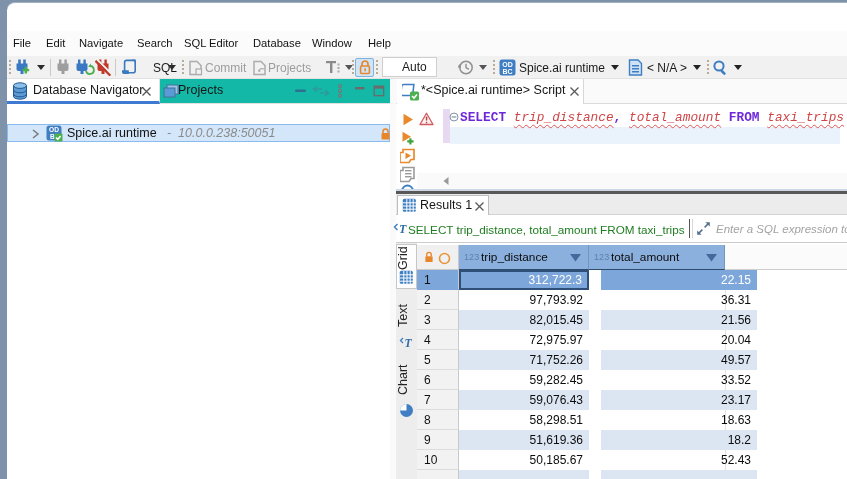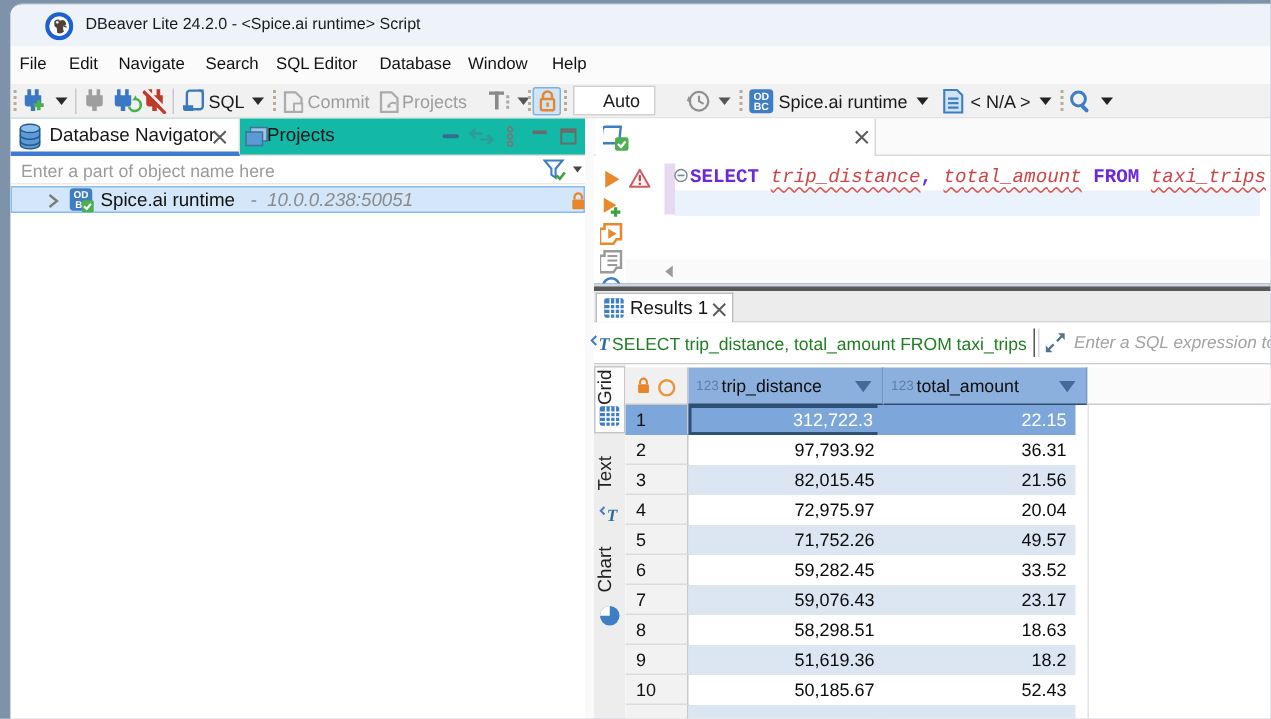--- a/index.html
+++ b/index.html
@@ -77,35 +77,26 @@
 #grid { position:absolute; left:410px; top:240px; width:437px; height:239px; background:#fff; }
 .hdr { height:25px; background:#8cb0de; border-bottom:1px solid #2e4d6e; border-right:1px solid #7396bf; }
 .n123 { position:absolute; left:5px; top:7px; font-size:9px; color:#5d80a8; letter-spacing:0.1px; }
 .hn { position:absolute; left:22px; top:5px; font-size:11.8px; color:#0c0c0c; }
 .rh { position:absolute; left:0; width:42px; height:20px; background:#f2f2f2;
   border-right:1px solid #c9c9c9; border-bottom:1px solid #dcdcdc; font-size:12px; color:#111;
   padding:3px 0 0 7px; }
 .dc { position:absolute; height:20px; font-size:12px; color:#0c0c0c; text-align:right;
   padding:3px 6px 0 0; }
 .c1 { left:42px; width:130px; }
-.c2 { left:168px; width:132px; }
+.c2 { left:184px; width:156px; }
 .stripe { background:#dce6f3; }
 </style>
 </head>
 <body>
 <div id="win">
-  <div id="titlebar">
-    <svg class="abs" style="left:23px;top:5px" width="19" height="19" viewBox="0 0 19 19">
-      <circle cx="9.5" cy="9.5" r="8" fill="#fff" stroke="#1d60d1" stroke-width="2.7"></circle>
-      <path d="M6.2 6.2 Q7.5 4.6 9 5 L10 5.8 Q12.5 4.5 13.8 6.8 Q14.6 8.2 13.6 9 L12.2 9.3 Q11.8 11.5 12.6 13.2 Q10.5 14.8 8.2 14 L7.8 10.5 Q6 9.8 6.2 8 Z" fill="#4f4239"></path>
-      <circle cx="8.2" cy="6.9" r="0.9" fill="#efefef"></circle>
-      <path d="M12.5 9.5 l2 0.6" stroke="#4f4239" stroke-width="0.8"></path>
-    </svg>
-    <div class="txt">DBeaver Lite 24.2.0 - &lt;Spice.ai runtime&gt; Script</div>
-  </div>
   <div id="menubar">
     <span style="left:6px">File</span>
     <span style="left:39px">Edit</span>
     <span style="left:72px">Navigate</span>
     <span style="left:130px">Search</span>
     <span style="left:177px">SQL Editor</span>
     <span style="left:246px">Database</span>
     <span style="left:305px">Window</span>
     <span style="left:361px">Help</span>
   </div>
@@ -142,21 +133,21 @@
       <rect x="-2" y="6" width="21" height="2" fill="#f1f1f1" transform="rotate(45 8 8.5)"></rect>
       <rect x="-2" y="8" width="21" height="2.2" fill="#c0392b" transform="rotate(45 8 8.5)"></rect>
     </svg>
     <div class="sep" style="left:108px"></div>
 
     <svg style="left:114px;top:3px" width="16" height="17" viewBox="0 0 16 17">
       <rect x="3.6" y="1.4" width="10.6" height="12.4" rx="2" fill="none" stroke="#3879bf" stroke-width="1.6"></rect>
       <path d="M10.8 0.6 h4 v4 q-0.2 -3 -4 -4 Z" fill="#3879bf"></path>
       <path d="M1 11.2 h6.8 v3.8 h-5 q-1.8 0 -1.8 -1.9 Z" fill="#3879bf"></path>
     </svg>
-    <div class="tbtxt" style="left:132px">SQL</div>
+    <div class="tbtxt" style="left:146px">SQL</div>
     <div class="dd" style="left:161px"></div>
     <div class="grip" style="left:175px"></div>
 
     <svg style="left:181px;top:4px" width="15" height="16" viewBox="0 0 15 16">
       <path d="M2 1.5 h7 l4 4 v9 h-11 Z" fill="none" stroke="#ababab" stroke-width="1.5"></path>
       <rect x="8" y="9" width="5.5" height="5.5" fill="#f1f1f1" stroke="#ababab" stroke-width="1.2"></rect>
     </svg>
     <div class="tbtxt tbgray" style="left:198px">Commit</div>
 
     <svg style="left:245px;top:4px" width="15" height="16" viewBox="0 0 15 16">
@@ -254,28 +245,20 @@
         <circle cx="3" cy="11.8" r="1.6" fill="none" stroke="#777" stroke-width="1.1"></circle>
       </svg>
       <svg class="abs" style="left:347px;top:7px" width="12" height="10" viewBox="0 0 12 10">
         <rect x="1" y="1" width="9.5" height="2.4" fill="#6b6b6b"></rect>
       </svg>
       <svg class="abs" style="left:366px;top:6px" width="12" height="12" viewBox="0 0 12 12">
         <rect x="1.2" y="1.2" width="9.5" height="9.5" fill="none" stroke="#6b6b6b" stroke-width="1.3"></rect>
         <rect x="1.2" y="1.2" width="9.5" height="2.4" fill="#6b6b6b"></rect>
       </svg>
     </div>
-    <div id="lsearch">
-      <div class="ph">Enter a part of object name here</div>
-      <svg class="abs" style="left:355px;top:2px" width="17" height="15" viewBox="0 0 17 15">
-        <path d="M1 1 h12 l-4.6 5.5 v6 l-2.8 -2 v-4 Z" fill="none" stroke="#3f7ec2" stroke-width="1.4"></path>
-        <path d="M9 11 l2.2 2.2 3.4 -4.2" fill="none" stroke="#3da43d" stroke-width="1.8"></path>
-      </svg>
-      <div class="dd" style="left:375px;top:7px;border-top-color:#444;border-left-width:3.5px;border-right-width:3.5px;border-top-width:4.5px"></div>
-    </div>
     <div id="lsel">
       <svg class="abs" style="left:23px;top:4px" width="9" height="10" viewBox="0 0 9 10">
         <path d="M2 1 L7 5 L2 9" fill="none" stroke="#7a7a7a" stroke-width="1.5"></path>
       </svg>
       <svg class="abs" style="left:38px;top:0px" width="17" height="17" viewBox="0 0 17 17">
         <rect x="0.5" y="0.5" width="15" height="15" rx="2.5" fill="#3f7ec2"></rect>
         <text x="8" y="7.2" font-size="6.6" font-weight="bold" fill="#fff" text-anchor="middle" font-family="Liberation Sans">OD</text>
         <text x="6.5" y="13.8" font-size="6.6" font-weight="bold" fill="#fff" text-anchor="middle" font-family="Liberation Sans">B</text>
         <rect x="8.5" y="8.5" width="8" height="8" rx="1" fill="#4caf50"></rect>
         <path d="M10 12.5 l1.8 1.8 2.8 -3.4" fill="none" stroke="#fff" stroke-width="1.5"></path>
@@ -289,20 +272,21 @@
     </div>
   </div>
   <div id="vsash"></div>
   <div id="etabs">
     <div id="etab">
       <svg class="abs" style="left:5px;top:4px" width="18" height="18" viewBox="0 0 18 18">
         <path d="M2 1.5 h10 v9 q0 2 -2 2 h-8 q-2 0 -2 -2 v-7 q0 -2 2 -2 Z" fill="none" stroke="#3f7ec2" stroke-width="1.6" transform="skewX(-6)"></path>
         <rect x="8" y="8.5" width="9" height="9" rx="1.5" fill="#4caf50"></rect>
         <path d="M10 13 l2 2 3 -3.6" fill="none" stroke="#fff" stroke-width="1.6"></path>
       </svg>
+      <div class="t">*&lt;Spice.ai runtime&gt; Script</div>
       <svg class="abs" style="left:172px;top:7px" width="11" height="11" viewBox="0 0 11 11">
         <path d="M1.5 1.5 L9.5 9.5 M9.5 1.5 L1.5 9.5" stroke="#5a5a5a" stroke-width="1.3"></path>
       </svg>
     </div>
   </div>
   <div id="ebody">
 
     <svg class="abs" style="left:6px;top:9px" width="12" height="13" viewBox="0 0 12 13">
       <path d="M1.5 0.8 L11 6.5 L1.5 12.2 Z" fill="#e8892c"></path>
     </svg>

